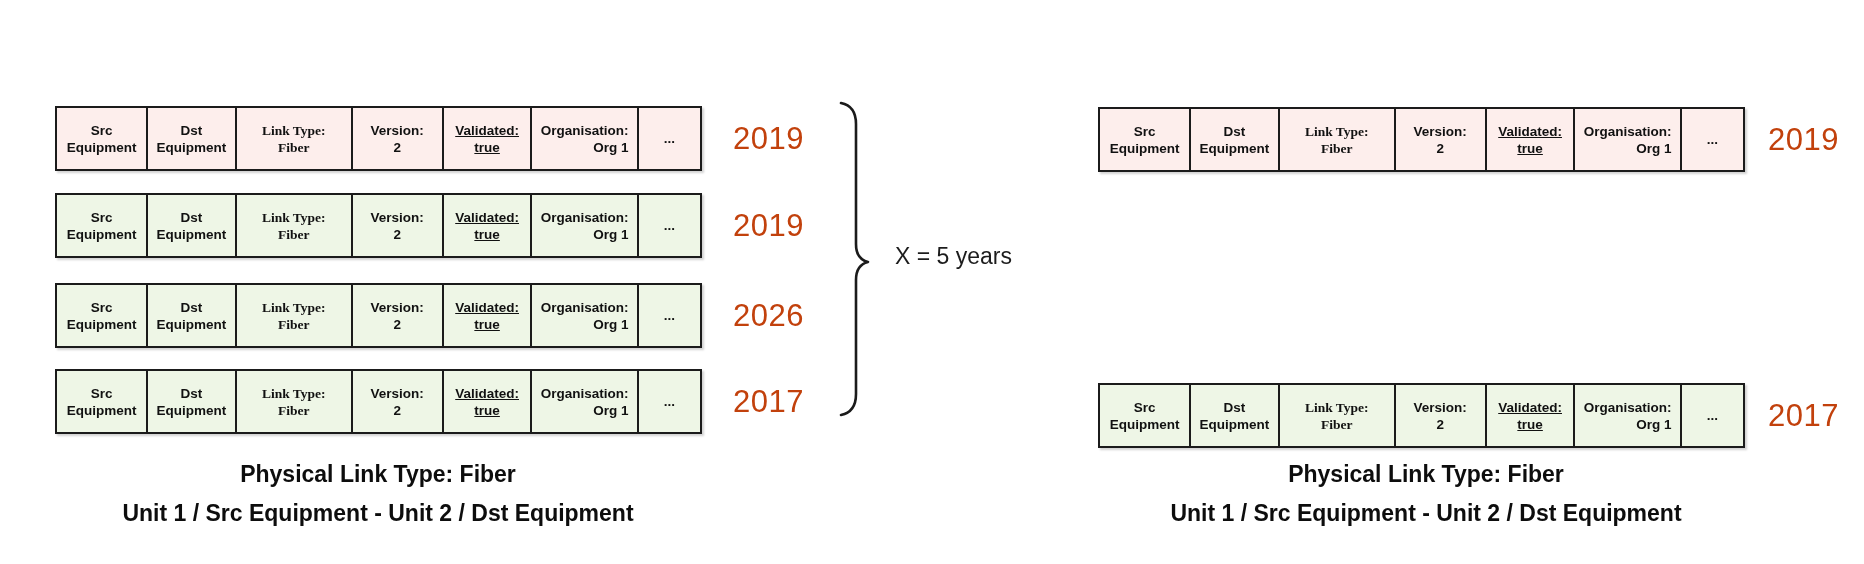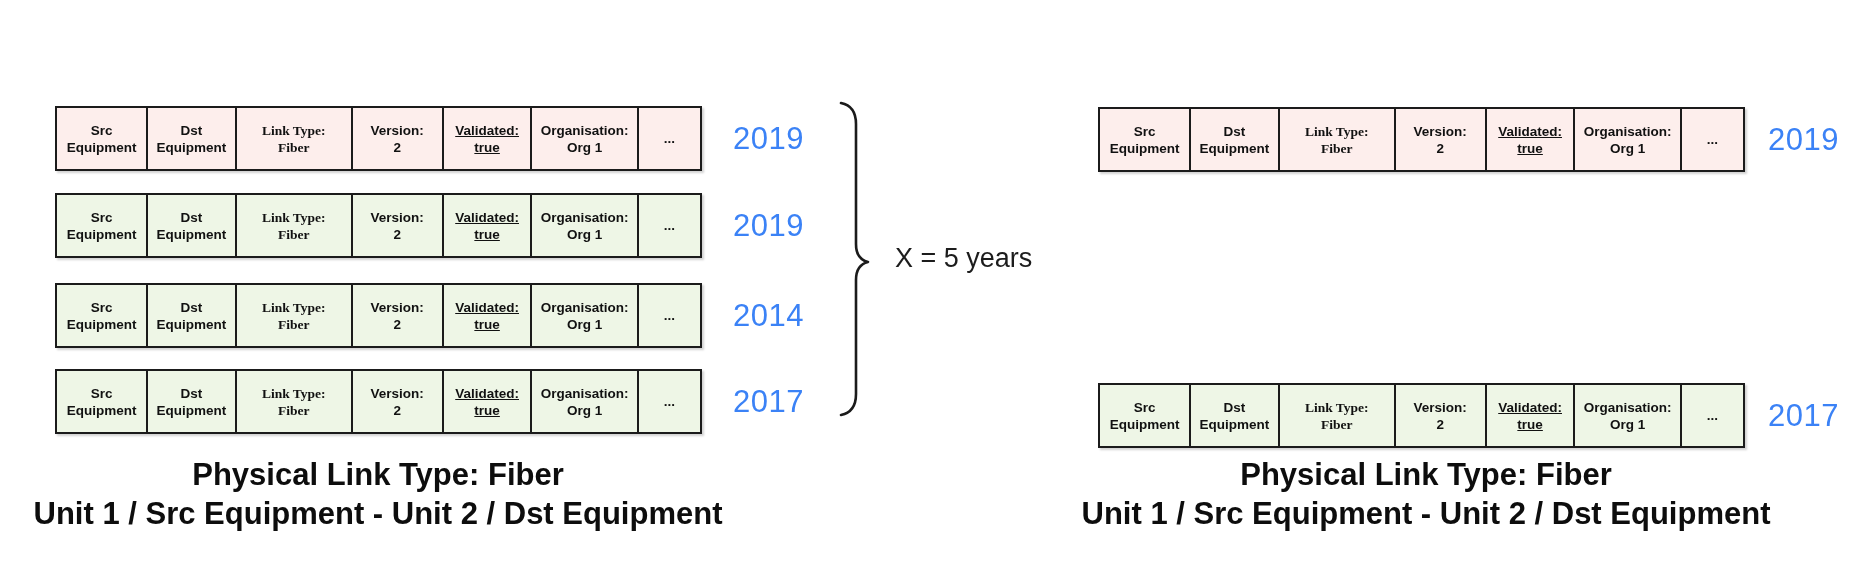--- a/index.html
+++ b/index.html
@@ -15,51 +15,51 @@
   }
   .record-row.pink{background:#fdeeec;}
   .record-row.green{background:#eef6e6;}
   .cell{
     display:flex;align-items:center;justify-content:center;text-align:center;
     font-size:13.5px;font-weight:bold;line-height:17px;white-space:pre-line;
     box-sizing:border-box;padding:0 2px;color:#111111;
   }
   .cell + .cell{border-left:2.5px solid #1b1b1b;}
   .c0{flex:141 0 0;} .c1{flex:137 0 0;} .c2{flex:182 0 0;font-family:Liberation Serif, serif;}
-  .c3{flex:141 0 0;} .c4{flex:137 0 0;text-decoration:underline;} .c5{flex:166 0 0;} .c6{flex:95 0 0;}
+  .c3{flex:141 0 0;} .c4{flex:137 0 0;text-decoration:underline;} .c5{flex:166 0 0;text-align:right;} .c6{flex:95 0 0;}
   
   #left-rows .row-0{left:55px;top:106px;}
   #left-rows .row-1{left:55px;top:193px;}
   #left-rows .row-2{left:55px;top:283px;}
   #left-rows .row-3{left:55px;top:369px;}
   
   #right-rows .row-0{left:1098px;top:107px;}
   #right-rows .row-1{left:1098px;top:383px;}
   
   .year-label{
     position:absolute;height:65px;line-height:65px;font-size:31px;
-    font-weight:400;color:#3b82f6;letter-spacing:0.5px;
+    font-weight:400;color:#c2410c;letter-spacing:0.5px;
   }
   #left-rows ~ .years-left .year-0{left:733px;top:106px;}
   .years-left .year-0{left:733px;top:106px;}
   .years-left .year-1{left:733px;top:193px;}
   .years-left .year-2{left:733px;top:283px;}
   .years-left .year-3{left:733px;top:369px;}
   .years-right .year-0{left:1768px;top:107px;}
   .years-right .year-1{left:1768px;top:383px;}
   
   #brace{position:absolute;left:830px;top:98px;}
   #brace-label{
-    position:absolute;left:895px;top:243px;font-size:27px;font-weight:400;
+    position:absolute;left:895px;top:243px;font-size:23px;font-weight:400;
     color:#1c1c1c;white-space:nowrap;
   }
   
   .caption{
     position:absolute;width:700px;text-align:center;font-weight:bold;
-    font-size:31px;line-height:39px;color:#0d0d0d;
+    font-size:23px;line-height:39px;color:#0d0d0d;
   }
   #caption-left{left:28px;top:455px;}
   #caption-right{left:1076px;top:455px;}
 </style>
 </head>
 <body>
 
 <div id="canvas">
 
   <div id="left-rows">
@@ -120,21 +120,21 @@
         <div class="cell c4">Validated:
 true</div>
         <div class="cell c5">Organisation:
 Org 1</div>
         <div class="cell c6">...</div>
       </div>
     </div>
   <div class="years-left">
       <div class="year-label year-0">2019</div>
       <div class="year-label year-1">2019</div>
-      <div class="year-label year-2">2014</div>
+      <div class="year-label year-2">2026</div>
       <div class="year-label year-3">2017</div>
     </div>
 
   <svg id="brace" width="50" height="324" viewBox="0 0 50 324">
     <path d="M11 5 Q26 8 26 26 L26 146 Q26 161 38 164 Q26 167 26 182 L26 296 Q26 314 11 317" fill="none" stroke="#1b1b1b" stroke-width="2.6" stroke-linecap="round" stroke-linejoin="round"></path>
   </svg>
   <div id="brace-label">X = 5 years</div>
 
   <div id="right-rows">
       <div class="record-row pink row-0">

